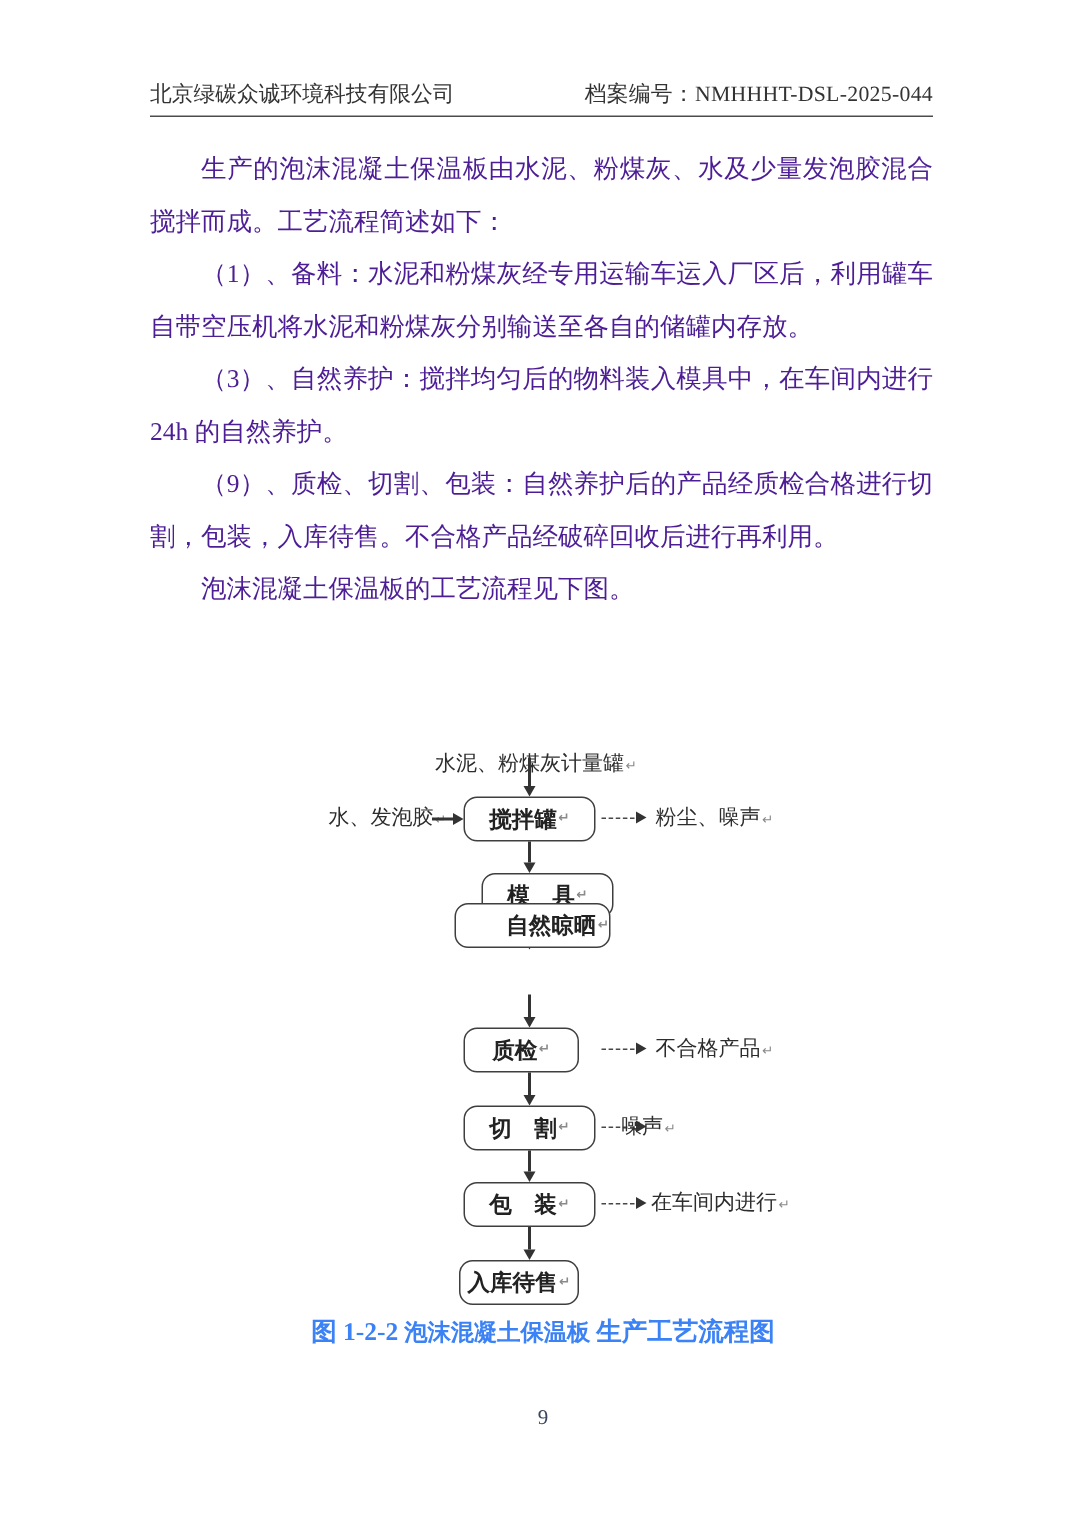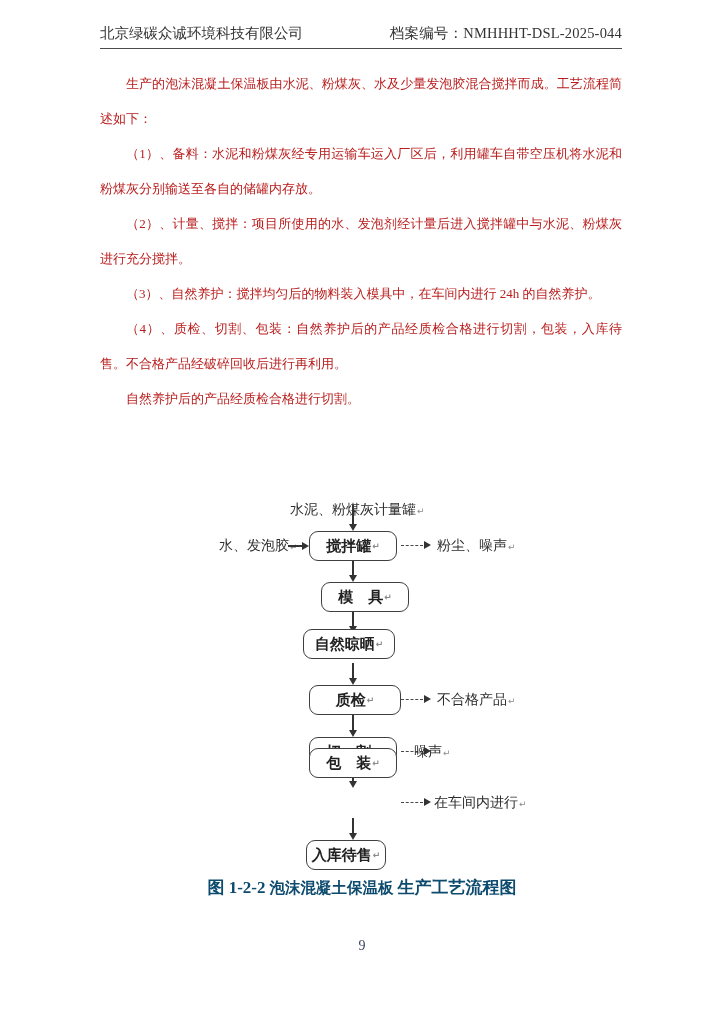--- a/index.html
+++ b/index.html
@@ -3,27 +3,27 @@
 <meta charset="utf-8">
 <style>
   html,body{margin:0;padding:0;background:#ffffff;}
   .page{
     position:relative;width:724px;height:1024px;background:#ffffff;
     font-family:"Liberation Serif","DejaVu Serif",serif;color:#2e2e2e;
     overflow:hidden;margin:0 auto;
   }
   .header{
     display:flex;justify-content:space-between;align-items:flex-end;
-    margin:0 102px 0 100px;padding-top:24px;padding-bottom:5px;
+    margin:0 102px 0 100px;padding-top:53px;padding-bottom:5px;
     border-bottom:1px solid #4c4c4c;font-size:14.5px;color:#333333;
   }
   .header .docnum{letter-spacing:.2px;}
   .content{
     margin:17px 102px 0 100px;text-align:justify;
-    font-size:13px;line-height:35px;color:#b91c1c;
+    font-size:17px;line-height:35px;color:#4c1d95;
   }
   .content p{margin:0;text-indent:2em;}
   
   .fc-label{position:absolute;font-size:14px;line-height:16px;color:#2d2d2d;white-space:nowrap;}
   .ret{font-size:9px;color:#8a8a8a;margin-left:1px;font-family:"DejaVu Sans",sans-serif;}
   .fc-box{
     position:absolute;height:30px;box-sizing:border-box;background:#ffffff;
     border:1.6px solid #3f3f3f;border-radius:9px;
     display:flex;align-items:center;justify-content:center;
     font-size:15px;color:#222222;white-space:nowrap;font-weight:bold;
@@ -41,45 +41,44 @@
     border-left:7px solid #333333;
   }
   .hd{position:absolute;height:0;border-top:1.6px dashed #474747;}
   .hd::after{
     content:"";position:absolute;right:-8px;top:-4.8px;
     border-top:4px solid transparent;border-bottom:4px solid transparent;
     border-left:7px solid #333333;
   }
   .caption{
     position:absolute;left:0;top:876px;width:724px;text-align:center;
-    font-weight:bold;font-size:17px;color:#0c4a6e;white-space:nowrap;
+    font-weight:bold;font-size:17px;color:#3b82f6;white-space:nowrap;
   }
   .caption .subject{font-size:15.5px;margin:0 4px;}
   .pagenum{
     position:absolute;left:0;top:938px;width:724px;text-align:center;
     font-size:14px;color:#3a4660;
   }
 </style>
 </head>
 <body>
 
 <div class="page">
 
   <div class="header">
     <span>北京绿碳众诚环境科技有限公司</span>
     <span class="docnum">档案编号：NMHHHT-DSL-2025-044</span>
   </div>
 
   <div class="content">
     <p>生产的泡沫混凝土保温板由水泥、粉煤灰、水及少量发泡胶混合搅拌而成。工艺流程简述如下：</p>
     <p>（1）、备料：水泥和粉煤灰经专用运输车运入厂区后，利用罐车自带空压机将水泥和粉煤灰分别输送至各自的储罐内存放。</p>
-    <p>（2）、计量、搅拌：项目所使用的水、发泡剂经计量后进入搅拌罐中与水泥、粉煤灰进行充分搅拌。</p>
     <p>（3）、自然养护：搅拌均匀后的物料装入模具中，在车间内进行 24h 的自然养护。</p>
-    <p>（4）、质检、切割、包装：自然养护后的产品经质检合格进行切割，包装，入库待售。不合格产品经破碎回收后进行再利用。</p>
-    <p>自然养护后的产品经质检合格进行切割。</p>
+    <p>（9）、质检、切割、包装：自然养护后的产品经质检合格进行切割，包装，入库待售。不合格产品经破碎回收后进行再利用。</p>
+    <p>泡沫混凝土保温板的工艺流程见下图。</p>
   </div>
 
   <div>
 
     <div class="fc-label" style="left:290px;top:502px;"><span>水泥、粉煤灰计量罐</span><span class="ret">↵</span></div>
 
     <div class="va" style="left:352px;top:505px;height:19px;"></div>
 
     <div class="fc-box" style="left:309px;top:531px;width:88px;">
         <span>搅拌罐</span>
@@ -92,43 +91,43 @@
     <div class="hd" style="left:401px;top:545px;width:22px;"></div>
     <div class="fc-label" style="left:437px;top:538px;text-align:right;"><span>粉尘、噪声</span><span class="ret">↵</span></div>
 
     <div class="va" style="left:352px;top:561px;height:14px;"></div>
     <div class="fc-box" style="left:321px;top:582px;width:88px;">
         <span>模　具</span>
         <span class="ret">↵</span>
       </div>
 
     <div class="va" style="left:352px;top:612px;height:14px;"></div>
-    <div class="fc-box" style="left:303px;top:629px;width:92px;">
+    <div class="fc-box" style="left:303px;top:602px;width:104px;justify-content:flex-end;">
         <span>自然晾晒</span>
         <span class="ret">↵</span>
       </div>
 
     <div class="va" style="left:352px;top:663px;height:15px;"></div>
-    <div class="fc-box" style="left:309px;top:685px;width:92px;text-align:right;">
+    <div class="fc-box" style="left:309px;top:685px;width:77px;text-align:right;">
         <span>质检</span>
         <span class="ret">↵</span>
       </div>
     <div class="hd" style="left:401px;top:699px;width:22px;"></div>
     <div class="fc-label" style="left:437px;top:692px;"><span>不合格产品</span><span class="ret">↵</span></div>
 
     <div class="va" style="left:352px;top:715px;height:15px;"></div>
     <div class="fc-box" style="left:309px;top:737px;width:88px;">
         <span>切　割</span>
         <span class="ret">↵</span>
       </div>
     <div class="hd" style="left:401px;top:751px;width:22px;"></div>
     <div class="fc-label" style="left:414px;top:744px;"><span>噪声</span><span class="ret">↵</span></div>
 
     <div class="va" style="left:352px;top:767px;height:14px;"></div>
-    <div class="fc-box" style="left:309px;top:748px;width:88px;">
+    <div class="fc-box" style="left:309px;top:788px;width:88px;">
         <span>包　装</span>
         <span class="ret">↵</span>
       </div>
     <div class="hd" style="left:401px;top:802px;width:22px;"></div>
     <div class="fc-label" style="left:434px;top:795px;"><span>在车间内进行</span><span class="ret">↵</span></div>
 
     <div class="va" style="left:352px;top:818px;height:15px;"></div>
     <div class="fc-box" style="left:306px;top:840px;width:80px;">
         <span>入库待售</span>
         <span class="ret">↵</span>

